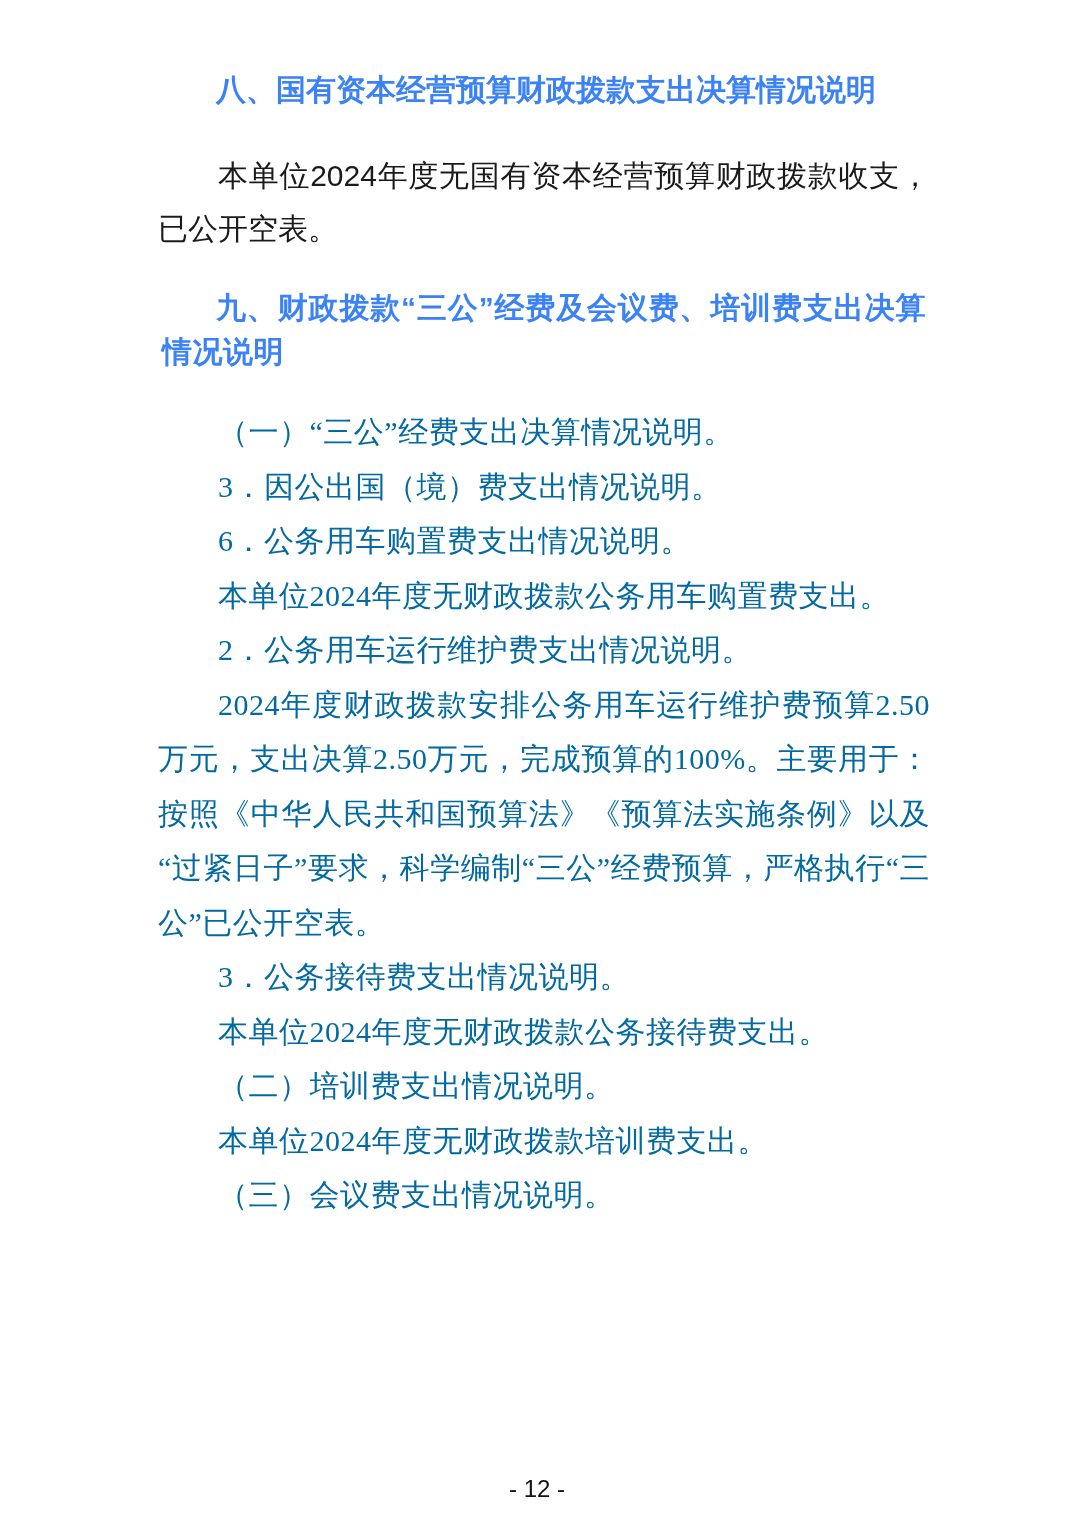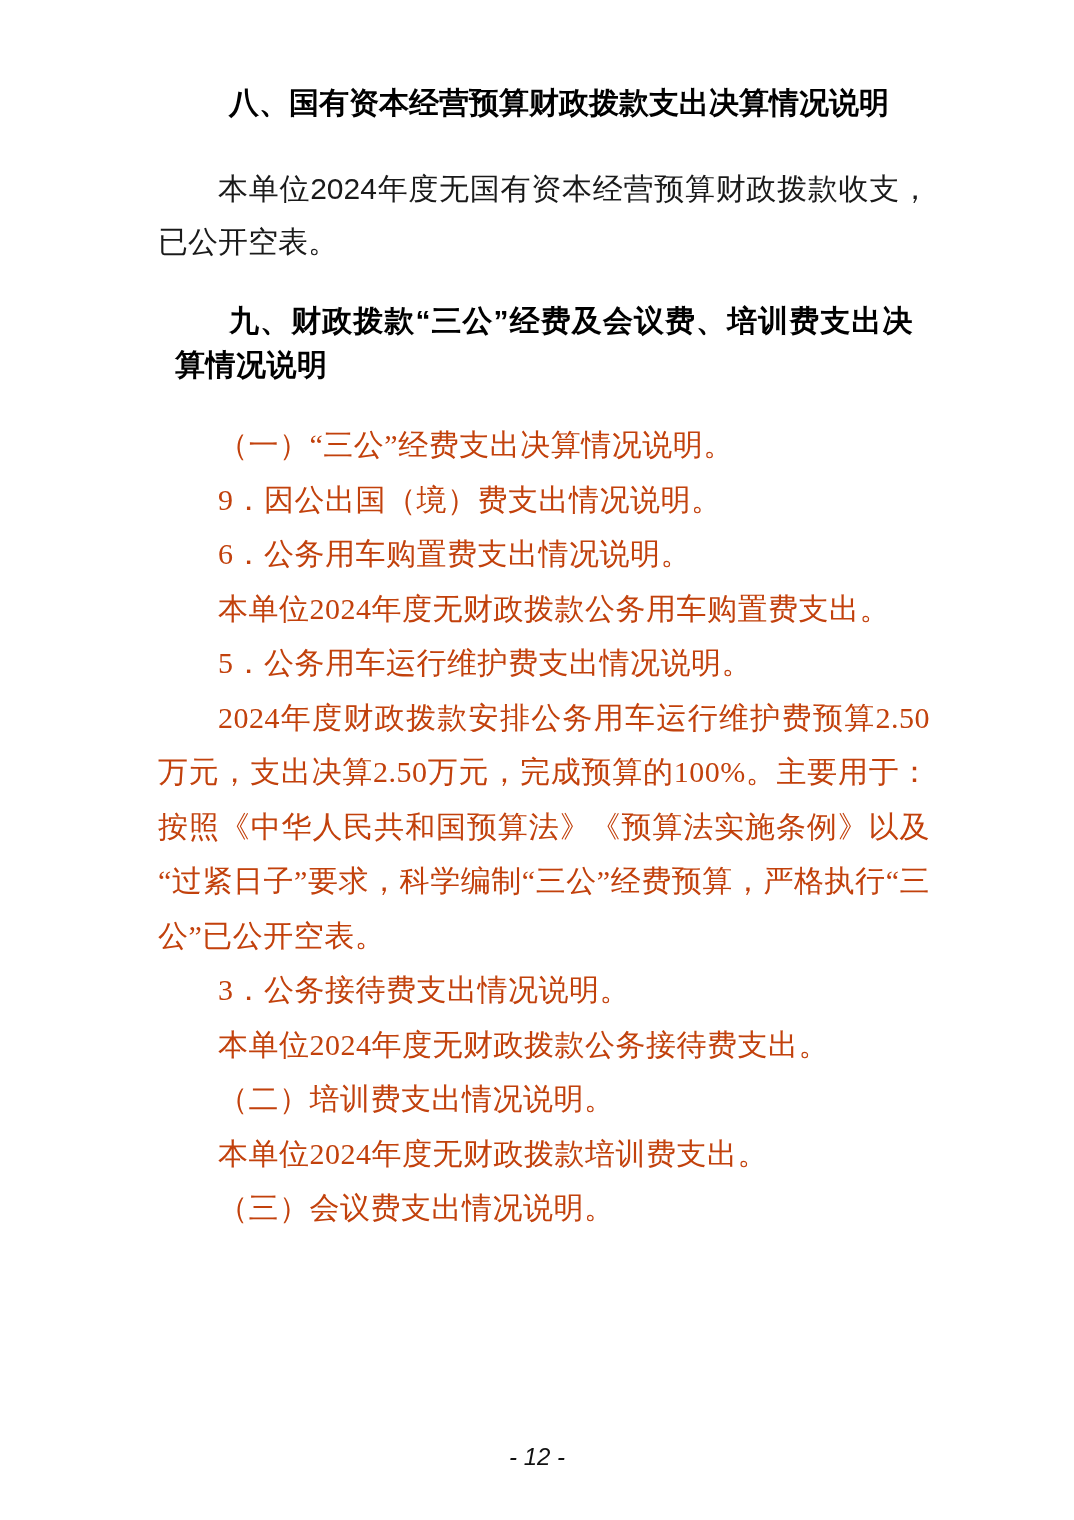--- a/index.html
+++ b/index.html
@@ -16,23 +16,23 @@
   }
   .content {
     position: absolute;
     top: 66px;
     left: 158px;
     width: 772px;
   }
   .h-section {
     font-family: "Liberation Sans", "DejaVu Sans", sans-serif;
     font-weight: 700;
-    color: #000000;
+    color: #3b82f6;
     font-size: 30px;
-    margin: 17px;
+    margin: 4px;
     text-indent: 54px;
     text-align: justify;
   }
   .h-section.first {
     line-height: 40px;
     margin-bottom: 39px;
   }
   .h-section.second {
     line-height: 44px;
     margin-top: 31px;
@@ -43,66 +43,65 @@
     font-family: Liberation Sans, sans-serif;
     color: #1a1a1a;
     font-size: 30px;
     line-height: 53px;
     margin: 0;
     text-indent: 60px;
     text-align: justify;
   }
   .bodyflow p {
     font-family: "Liberation Serif", "DejaVu Serif", serif;
-    color: #c2410c;
+    color: #0369a1;
     font-size: 30px;
     line-height: 54.5px;
     margin: 0;
     text-indent: 60px;
     text-align: justify;
     letter-spacing: 0.5px;
   }
   .footer {
     position: absolute;
-    top: 1444px;
+    top: 1476px;
     left: 0;
     width: 1074px;
     text-align: center;
     font-family: "Liberation Sans", "DejaVu Sans", sans-serif;
     font-size: 24px;
     line-height: 26px;
     color: #111111;
-    font-style: italic;
   }
 </style>
 </head>
 <body>
 
 <div class="page">
   <div class="content">
 
     <h1 class="h-section first">八、国有资本经营预算财政拨款支出决算情况说明</h1>
 
     <p class="para-lead">本单位2024年度无国有资本经营预算财政拨款收支，已公开空表。</p>
 
     <h2 class="h-section second">九、财政拨款“三公”经费及会议费、培训费支出决算情况说明</h2>
 
     <div class="bodyflow">
 
       <p>（一）“三公”经费支出决算情况说明。</p>
 
 
-      <p>9．因公出国（境）费支出情况说明。</p>
+      <p>3．因公出国（境）费支出情况说明。</p>
 
 
       <p>6．公务用车购置费支出情况说明。</p>
 
       <p>本单位2024年度无财政拨款公务用车购置费支出。</p>
 
-      <p>5．公务用车运行维护费支出情况说明。</p>
+      <p>2．公务用车运行维护费支出情况说明。</p>
 
       <p>2024年度财政拨款安排公务用车运行维护费预算2.50万元，支出决算2.50万元，完成预算的100%。主要用于：按照《中华人民共和国预算法》《预算法实施条例》以及“过紧日子”要求，科学编制“三公”经费预算，严格执行“三公”已公开空表。</p>
 
       <p>3．公务接待费支出情况说明。</p>
 
       <p>本单位2024年度无财政拨款公务接待费支出。</p>
 
       <p>（二）培训费支出情况说明。</p>
 
       <p>本单位2024年度无财政拨款培训费支出。</p>

